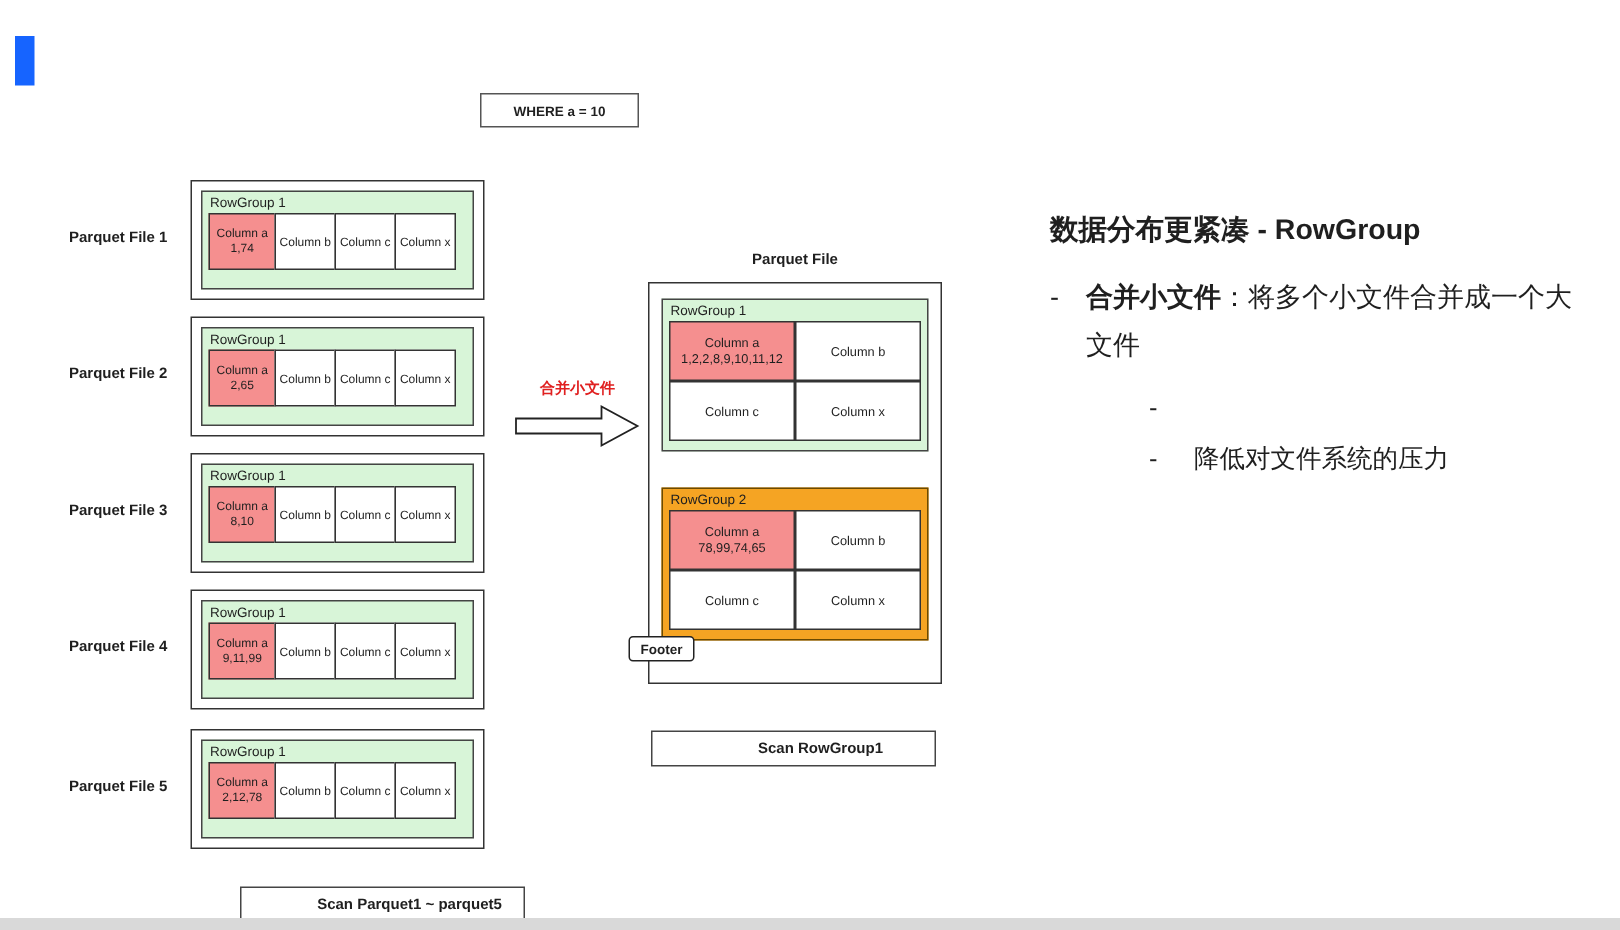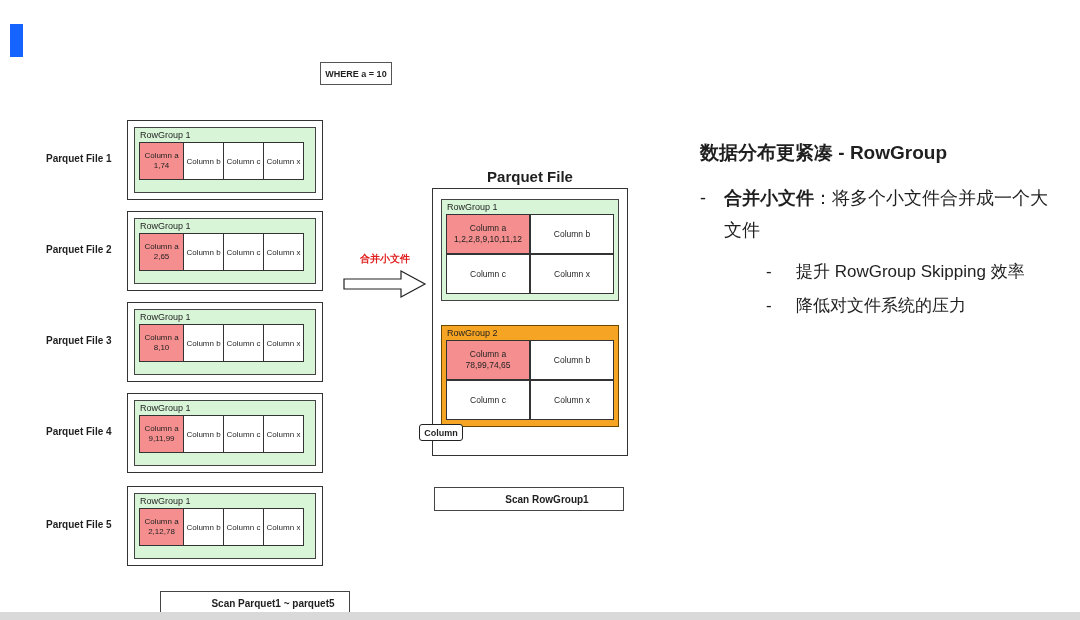--- a/index.html
+++ b/index.html
@@ -9,21 +9,21 @@
   *{box-sizing:border-box;}
   html,body{margin:0;padding:0;background:#fff;}
   body{font-family:"Liberation Sans","DejaVu Sans",sans-serif;color:#1f1f1f;}
   .canvas{position:relative;width:1080px;height:620px;background:#fff;overflow:hidden;}
 
   
   .accent-bar{position:absolute;left:10px;top:24px;width:13px;height:33px;background:var(--accent);}
   .page-title{position:absolute;left:40px;top:22px;font-size:25px;font-weight:bold;letter-spacing:.5px;white-space:nowrap;}
 
   
-  .where-box{position:absolute;left:320px;top:62px;width:72px;height:23px;border:1px solid #555;background:#fff;
+  .where-box{position:absolute;left:320px;top:62px;width:106px;height:23px;border:1px solid #555;background:#fff;
     display:flex;align-items:center;justify-content:center;font-size:9px;font-weight:bold;}
 
   
   .pfile{position:absolute;left:0;width:330px;height:80px;}
   .pfile-label{position:absolute;left:46px;top:33px;font-size:10px;font-weight:bold;white-space:nowrap;}
   .pfile-box{position:absolute;left:127px;top:0;width:196px;height:80px;border:1px solid #333;background:#fff;padding:6px;}
   .rg-small{width:100%;height:100%;border:1px solid #444;background:var(--green);padding:2px 3px;}
   .rg-title{font-size:9px;margin:0 0 2px 2px;}
   .cells-row{display:flex;margin-left:1px;}
   .cell{border:1px solid #333;background:#fff;height:38px;display:flex;align-items:center;justify-content:center;
@@ -35,21 +35,21 @@
   .scan-box{position:absolute;border:1px solid #444;background:#fff;display:flex;align-items:center;justify-content:center;
     font-size:10px;font-weight:bold;padding-left:36px;}
   .scan-parquet{left:128px;top:591px;width:190px;height:24px;margin-left:32px;}
   .scan-rowgroup{left:434px;top:487px;width:190px;height:24px;}
 
   
   .merge-arrow{position:absolute;left:341px;top:252px;width:88px;text-align:center;}
   .merge-arrow .arrow-label{font-size:10px;font-weight:bold;color:var(--red);margin-bottom:2px;}
 
   
-  .merged-title{position:absolute;left:432px;top:168px;width:196px;text-align:center;font-size:15px;font-weight:bold;}
+  .merged-title{position:absolute;left:432px;top:168px;width:196px;text-align:center;font-size:10px;font-weight:bold;}
   .merged-box{position:absolute;left:432px;top:188px;width:196px;height:268px;border:1px solid #333;background:#fff;}
   .rg-big{position:absolute;left:8px;width:178px;height:102px;border:1px solid #444;padding:2px 4px;}
   .rg-big .rg-title{margin-left:1px;}
   .rg1{top:10px;background:var(--green);}
   .rg2{top:118px;background:var(--orange);border-color:#6b4a00;margin-top:18px;}
   .grid2{display:grid;grid-template-columns:1fr 1fr;margin-top:2px;}
   .gcell{border:1px solid #333;background:#fff;height:40px;display:flex;align-items:center;justify-content:center;
     font-size:8.5px;text-align:center;padding:2px;}
   .gcell.col-a{background:var(--pink);flex-direction:column;line-height:1.3;}
 
@@ -207,36 +207,35 @@
           <span>Column a</span>
           <span>78,99,74,65</span>
         </div>
         <div class="gcell">Column b</div>
         <div class="gcell">Column c</div>
         <div class="gcell">Column x</div>
       </div>
     </div>
   </div>
 
-  <div class="footer-tag">Column</div>
+  <div class="footer-tag">Footer</div>
 
   <div class="scan-box scan-rowgroup">
     <span>Scan RowGroup1</span>
   </div>
 
   <div class="notes">
     <div class="notes-heading">数据分布更紧凑 - RowGroup</div>
     <div class="bullet">
       <span class="dash">-</span>
       <span class="content"><span class="b">合并小文件</span><span>：将多个小文件合并成一个大文件</span></span>
     </div>
     <div class="sub-bullets">
       <div class="sub-line">
         <span class="dash">-</span>
-        <span>提升 RowGroup Skipping 效率</span>
       </div>
       <div class="sub-line">
         <span class="dash">-</span>
         <span>降低对文件系统的压力</span>
       </div>
     </div>
   </div>
 
   <div class="bottom-strip"></div>
 </div>

